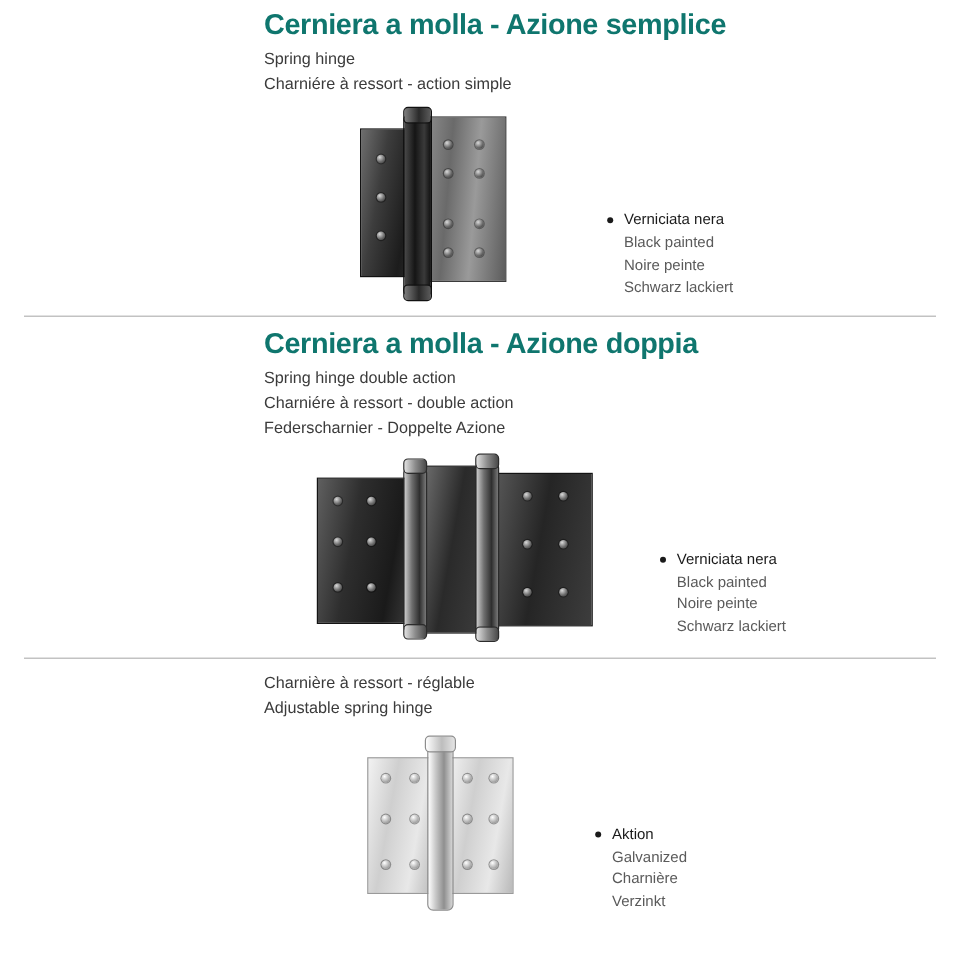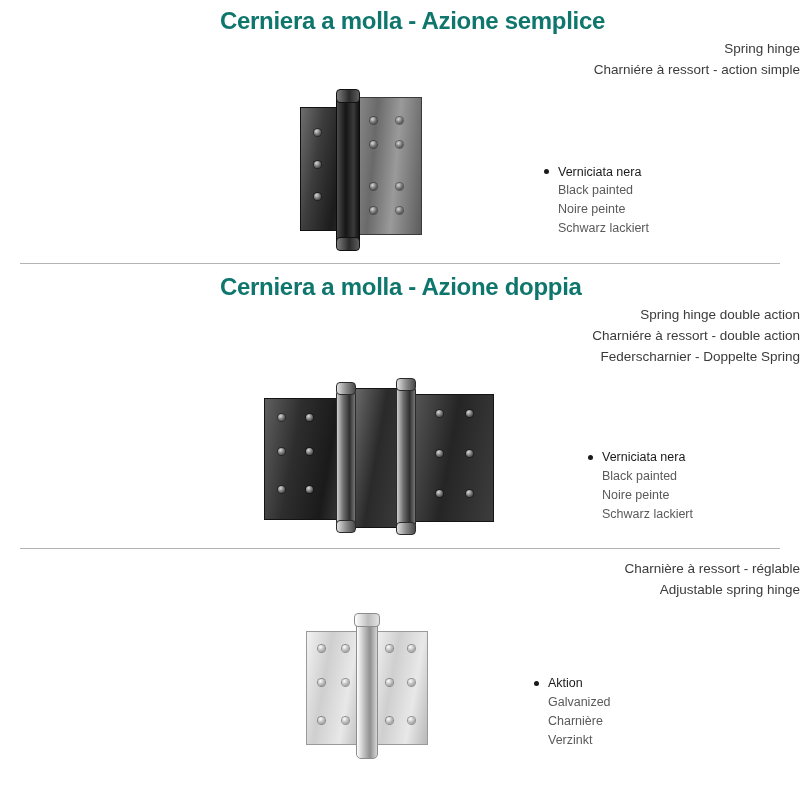--- a/index.html
+++ b/index.html
@@ -35,33 +35,31 @@
     line-height: 1.05;
     margin: 0 0 6px 0;
     white-space: nowrap;
   }
   .subtitle {
     color: #3b3b3b;
     font-size: 13.5px;
     line-height: 1.55;
     margin: 0;
     white-space: nowrap;
-    text-align: right;
   }
   .divider {
     border: 0;
     border-top: 1px solid #b4b4b4;
     margin: 0;
     width: 760px;
     margin-left: 20px;
   }
   .content-row {
     display: flex;
-    align-items: center;
-    gap: 38px;
+    align-items: flex-end;
   }
   .figure {
     position: relative;
   }
   .bullets {
     margin-top: 0;
   }
   .bullet-first {
     font-size: 12.5px;
     color: #1a1a1a;
@@ -237,21 +235,21 @@
     </div>
   </div>
 
   <hr class="divider" style="margin-top:14px;">
 
   <div class="section" style="padding-top:10px;">
     <div class="titles">
       <div class="title">Cerniera a molla - Azione doppia</div>
       <div class="subtitle">Spring hinge double action</div>
       <div class="subtitle">Charniére à ressort - double action</div>
-      <div class="subtitle">Federscharnier - Doppelte Spring</div>
+      <div class="subtitle">Federscharnier - Doppelte Azione</div>
     </div>
 
     <div class="content-row" style="margin-top:14px;">
       <div class="figure" style="margin-left:264px;">
         <div class="hinge h2">
           <div class="plate p1"></div>
           <div class="plate p2"></div>
           <div class="plate p3"></div>
           <div class="bar b1"></div>
           <div class="bar b2"></div>

